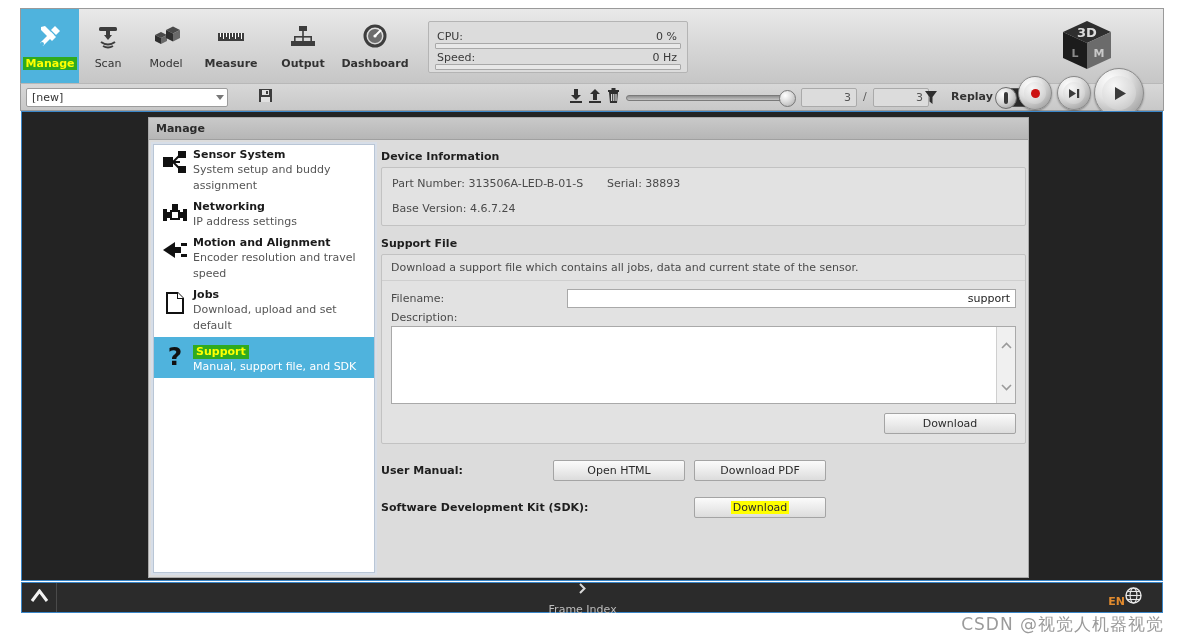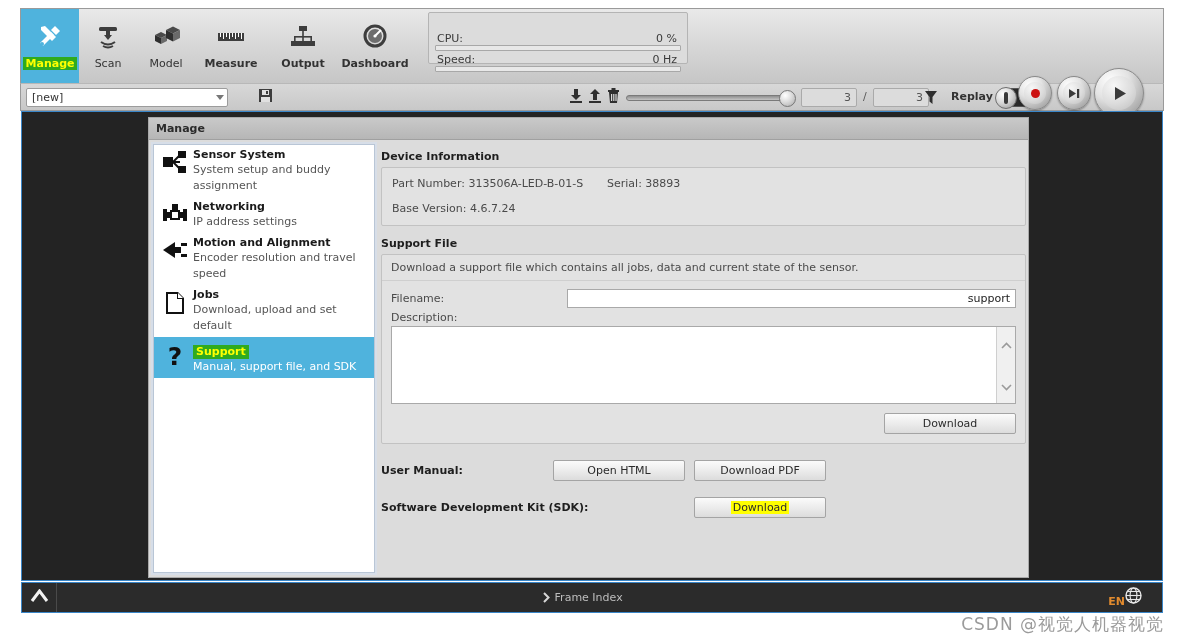--- a/index.html
+++ b/index.html
@@ -28,22 +28,22 @@
   .tab .ticon { height:38px; display:flex; align-items:center; justify-content:center; }
   .tab .tlabel {
     font-size:11px; color:#333; margin-top:2px; line-height:13px; white-space:nowrap;
   }
   .tab.active .tlabel {
     background:#2fab1f; color:#ffff00; font-weight:bold; padding:0 3px;
   }
 
   
   .gauges {
-    position:absolute; left:407px; top:3px; width:260px; height:52px;
-    background:#dcdcdc; border:1px solid #b4b4b4; border-radius:2px; padding:19px 6px;
+    position:absolute; left:407px; top:12px; width:260px; height:52px;
+    background:#dcdcdc; border:1px solid #b4b4b4; border-radius:2px; padding:8px 6px;
   }
   .gauge-row { height:21px; position:relative; }
   .gauge-label {
     position:absolute; left:2px; top:0; font-size:11px; color:#3a3a3a;
   }
   .gauge-val {
     position:absolute; right:4px; top:0; font-size:11px; color:#3a3a3a;
   }
   .gauge-track {
     position:absolute; left:0; right:0; bottom:2px; height:6px;
@@ -200,21 +200,21 @@
   .blabel { font-size:11px; font-weight:bold; color:#1e1e1e; width:172px; }
   .brow .btn { width:132px; margin-right:9px; }
 
   
   .statusbar {
     position:absolute; left:21px; top:582px; width:1142px; height:31px;
     background:#2b2b2b; border:1px solid #3a86c8; display:flex; align-items:center;
   }
   .sb-caret { width:34px; display:flex; align-items:center; justify-content:center; cursor:pointer; }
   .sb-div { width:1px; height:100%; background:#4a4a4a; }
-  .frame-index { display:flex; align-items:center; gap:5px; margin-left:auto; cursor:pointer; }
+  .frame-index { display:flex; align-items:center; gap:5px; margin-left:auto; cursor:pointer;flex-direction:column; }
   .frame-index .fitxt { font-size:11px; color:#bdbdbd; }
   .sb-lang { display:flex; align-items:flex-end; margin-left:auto; padding-right:20px; cursor:pointer; }
   .sb-lang .lg { font-size:11px; color:#e08a2e; font-weight:bold; }
 
   .watermark {
     position:absolute; right:20px; bottom:6px;
     font-size:17px; color:#9b9b9b; letter-spacing:1px;
     font-family:"DejaVu Sans","Liberation Sans",sans-serif;
   }
 </style>
@@ -321,20 +321,30 @@
         <span class="gauge-val">0 %</span>
         <div class="gauge-track"></div>
       </div>
       <div class="gauge-row">
         <span class="gauge-label">Speed:</span>
         <span class="gauge-val">0 Hz</span>
         <div class="gauge-track"></div>
       </div>
     </div>
 
+    <div class="logo">
+      <svg width="64" height="60" viewBox="0 0 64 60">
+        <path d="M32 4 L56 15 L32 26 L8 15 Z" fill="#2e2e2e"></path>
+        <path d="M8 15 L32 26 L32 52 L8 41 Z" fill="#1c1c1c"></path>
+        <path d="M56 15 L32 26 L32 52 L56 41 Z" fill="#6b6b6b"></path>
+        <text x="32" y="20" font-size="13" font-weight="bold" fill="#dcdcdc" text-anchor="middle" font-family="DejaVu Sans, sans-serif">3D</text>
+        <text x="20" y="40" font-size="11" font-weight="bold" fill="#8a8a8a" text-anchor="middle" font-family="DejaVu Sans, sans-serif">L</text>
+        <text x="44" y="40" font-size="11" font-weight="bold" fill="#c9c9c9" text-anchor="middle" font-family="DejaVu Sans, sans-serif">M</text>
+      </svg>
+    </div>
   </div>
 
   <div class="secondbar">
 
     <div class="job-select">
       <span>[new]</span>
       <span class="arrow"></span>
     </div>
 
     <div class="save-btn">

